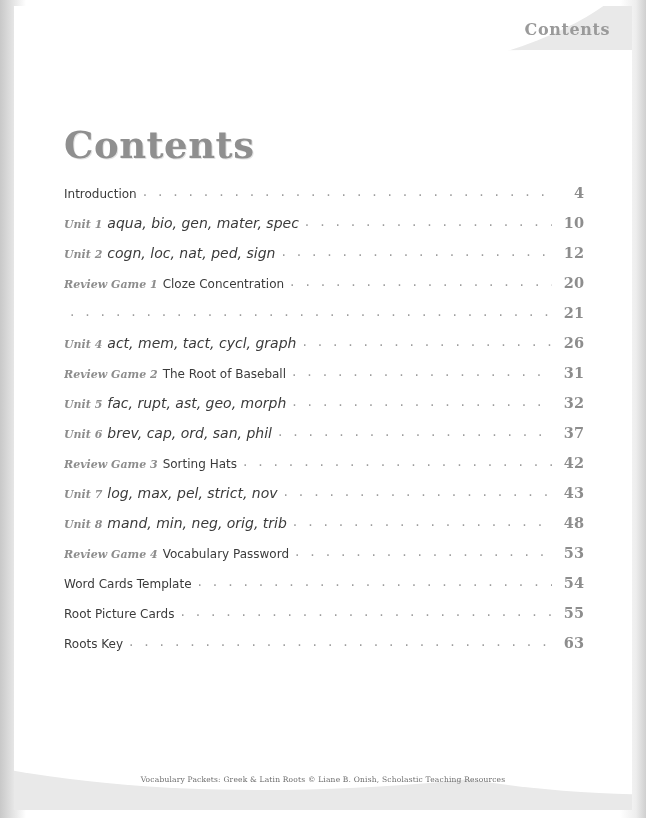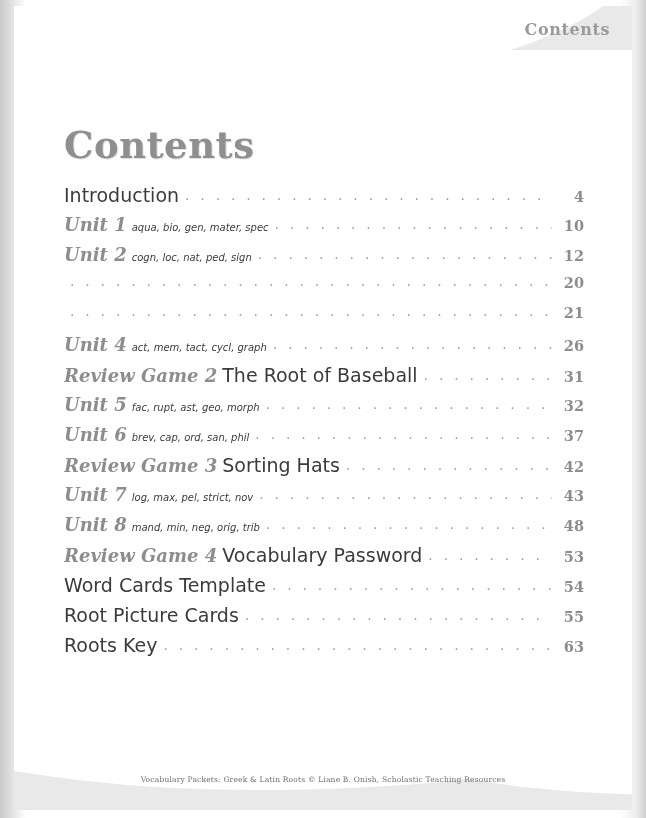--- a/index.html
+++ b/index.html
@@ -128,33 +128,33 @@
     align-items: baseline;
     flex: 0 0 auto;
     max-width: 78%;
     overflow: hidden;
   }
 
   .lead-bold {
     font-family: "DejaVu Serif", serif;
     font-weight: bold;
     font-style: italic;
-    font-size: 18px;
+    font-size: 11px;
     color: #8d8d8d;
     margin-right: 5px;
   }
   .lead-plain {
     font-family: "DejaVu Sans", sans-serif;
-    font-size: 19px;
+    font-size: 12px;
     color: #3b3b3b;
   }
   .lead-italic {
     font-family: "DejaVu Sans", sans-serif;
     font-style: italic;
-    font-size: 10px;
+    font-size: 14px;
     color: #3b3b3b;
   }
 
   .dots {
     flex: 1 1 auto;
     margin: 0 6px;
     overflow: hidden;
     color: #9d9d9d;
     font-size: 14px;
     letter-spacing: 3.2px;
@@ -253,20 +253,24 @@
         </div>
         <div class="toc-row">
           <div class="label">
             <span class="lead-bold">Unit 2</span>
             <span class="lead-italic">cogn, loc, nat, ped, sign</span>
           </div>
           <div class="dots"></div>
           <div class="pageno">12</div>
         </div>
         <div class="toc-row">
+          <div class="label">
+            <span class="lead-bold">Review Game 1</span>
+            <span class="lead-plain">Cloze Concentration</span>
+          </div>
           <div class="dots"></div>
           <div class="pageno">20</div>
         </div>
         <div class="toc-row">
           <div class="dots"></div>
           <div class="pageno">21</div>
         </div>
         <div class="toc-row">
           <div class="label">
             <span class="lead-bold">Unit 4</span>

